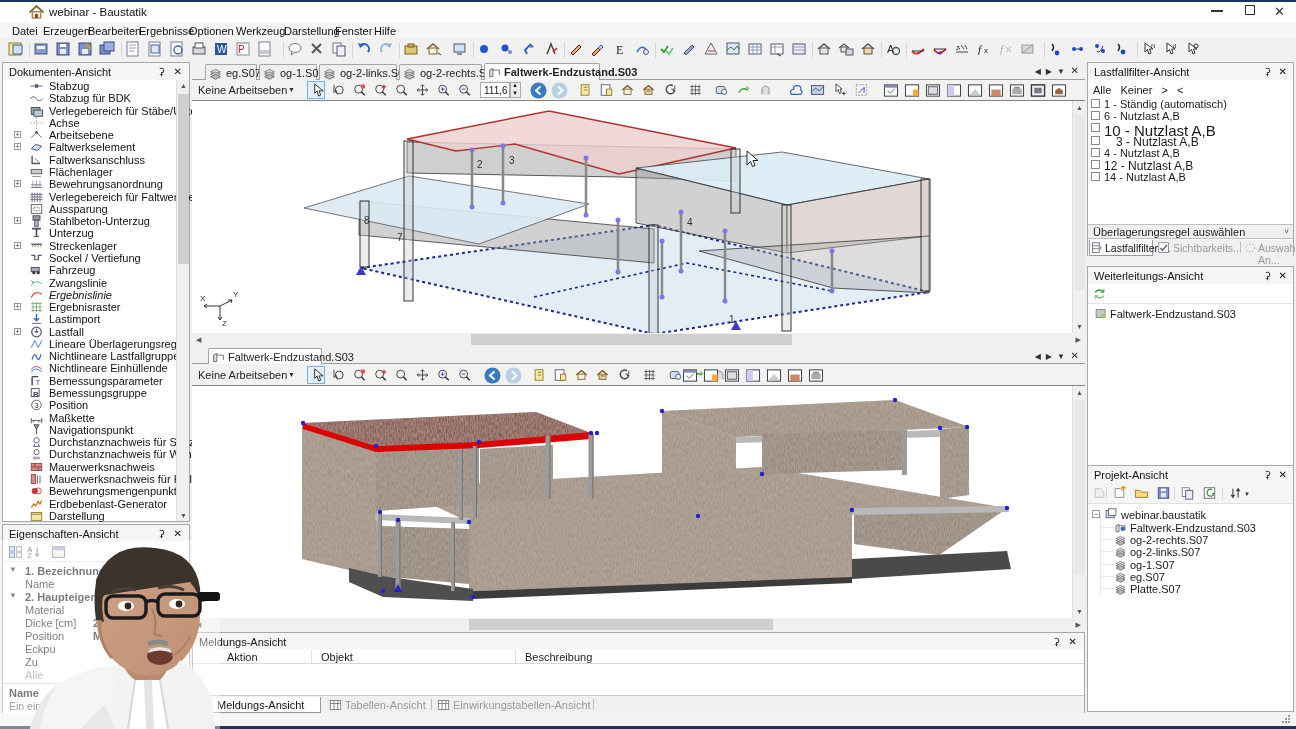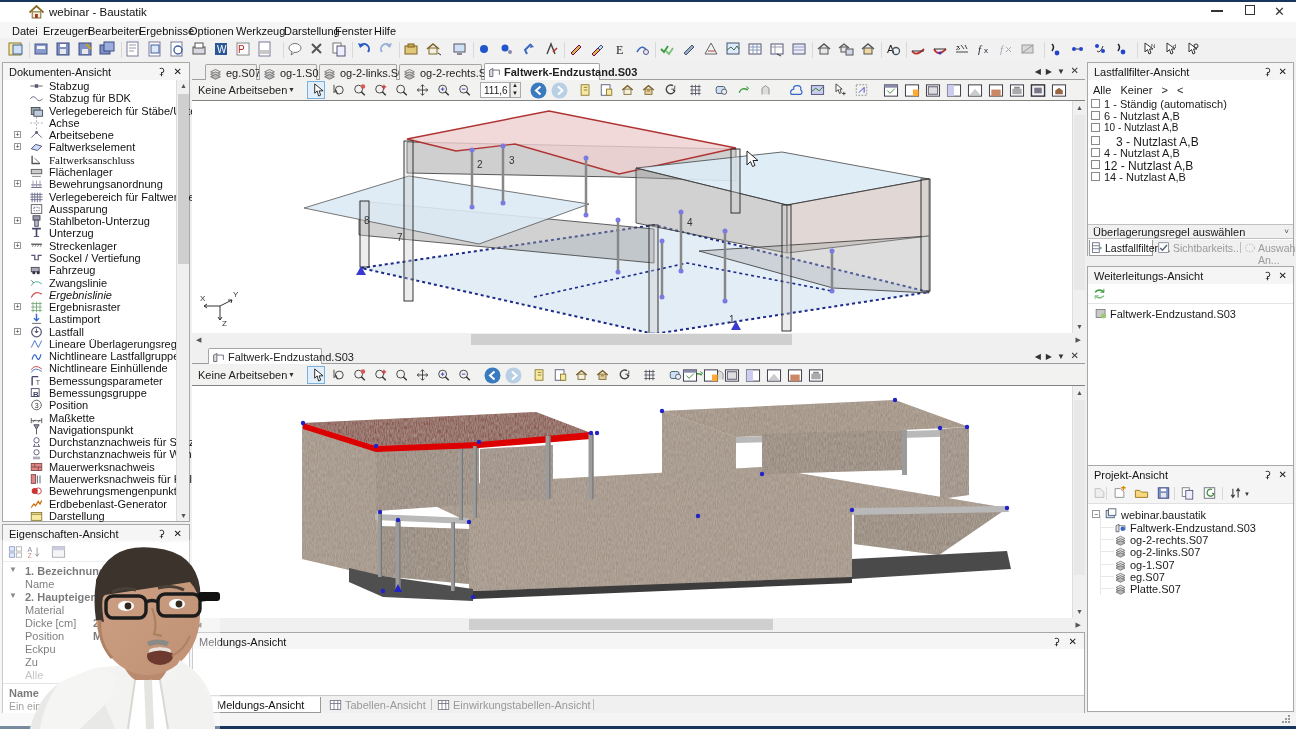--- a/index.html
+++ b/index.html
@@ -296,21 +296,21 @@
       </svg>
       <span class="abs" style="left:46px;top:0px">Arbeitsebene</span>
     </div>
     <div class="treerow" style="left:0;top:78.4px;width:175px;">
       <span class="abs" style="left:11px;top:2px;width:7px;height:7px;border:1px solid #999;background:#fff;font-size:7px;line-height:6px;text-align:center;color:#333">+</span>
       <svg class="abs" style="left:26px;top:-1px" width="15" height="14" viewBox="0 0 16 16">
         <path d="M2 10 L7 5 L14 7 L9 12 Z" fill="#cdf" stroke="#446"></path>
       </svg>
       <span class="abs" style="left:46px;top:0px">Faltwerkselement</span>
     </div>
-    <div class="treerow" style="left:0;top:90.7px;width:150px;font-family:Liberation Serif, serif;">
+    <div class="treerow" style="left:0;top:90.7px;width:150px;">
       <svg class="abs" style="left:26px;top:-1px" width="15" height="14" viewBox="0 0 16 16">
         <path d="M3 3 v9 h9" fill="none" stroke="#555" stroke-width="1.6"></path>
         <path d="M6 6 l5 5" stroke="#557"></path>
       </svg>
       <span class="abs" style="left:46px;top:0px">Faltwerksanschluss</span>
     </div>
     <div class="treerow" style="left:0;top:103.0px;width:175px;">
       <svg class="abs" style="left:26px;top:-1px" width="15" height="14" viewBox="0 0 16 16">
         <rect x="2" y="5" width="12" height="5" fill="#ccc" stroke="#555"></rect>
         <path d="M3 13 h10" stroke="#777"></path>
@@ -1009,20 +1009,27 @@
 <div class="abs" style="bottom:3px;left:3px;font-size:7px;color:#555">▼</div>
     </div>
   </div>
 <div class="abs" style="left:192px;top:618px;width:893px;height:13px;background:#f0f0f0;">
 <div class="abs" style="top:3px;left:4px;font-size:7px;color:#555">◀</div>
 <div class="abs" style="left:277px;top:1px;width:304px;height:11px;background:#cfcfcf"></div>
 <div class="abs" style="top:3px;right:4px;font-size:7px;color:#555">▶</div>
   </div>
 <div class="abs" style="left:192px;top:632px;width:893px;height:81px;background:#fff;border:1px solid #a8a8a8;">
 <div class="phead" style="height:16px">Meldungs-Ansicht<span class="abs" style="right:24px;top:3px;font-size:10px">⚳</span><span class="abs" style="right:7px;top:3px;font-size:10px">✕</span></div>
+<div class="abs" style="left:0;top:16px;width:891px;height:15px;background:#fff;border-bottom:1px solid #d8d8d8;">
+<span class="abs" style="left:34px;top:2px">Aktion</span>
+      <span class="abs" style="left:128px;top:2px">Objekt</span>
+      <span class="abs" style="left:332px;top:2px">Beschreibung</span>
+<div class="abs" style="left:118px;top:1px;width:1px;height:13px;background:#e0e0e0"></div>
+<div class="abs" style="left:322px;top:1px;width:1px;height:13px;background:#e0e0e0"></div>
+</div>
 <div class="abs" style="left:0;top:62px;width:891px;height:18px;background:#f0f0f0;border-top:1px solid #c8c8c8;">
 <div class="abs" style="left:3px;top:1px;height:16px;width:125px;background:#fff;border:1px solid #999;border-top:none;"></div>
 <svg class="abs" style="left:7px;top:3px" width="13" height="12" viewBox="0 0 16 16">
         <rect x="1" y="2" width="14" height="12" fill="#2b5797"></rect>
         <text x="2" y="12" font-size="9" fill="#fff">▮▮</text>
       </svg>
 <span class="abs" style="left:24px;top:3px;font-size:11px;color:#111">Meldungs-Ansicht</span>
 <svg class="abs" style="left:136px;top:3px" width="13" height="12" viewBox="0 0 16 16">
         <rect x="1" y="2" width="14" height="12" fill="#fff" stroke="#667"></rect>
         <path d="M1 6 h14 M6 2 v12 M11 2 v12" stroke="#667"></path>
@@ -1038,21 +1045,21 @@
 </div>
 </div>
 <div class="panel" style="left:1087px;top:62px;width:207px;height:194px;">
 <div class="phead">Lastfallfilter-Ansicht<span class="abs" style="right:22px;top:3px;font-size:10px">⚳</span><span class="abs" style="right:6px;top:3px;font-size:10px">✕</span></div>
 <div class="abs" style="left:5px;top:21px;font-size:11px">Alle&nbsp;&nbsp;&nbsp;Keiner&nbsp;&nbsp;&nbsp;&gt;&nbsp;&nbsp;&nbsp;&lt;</div>
     <div class="abs" style="left:3px;top:36.0px;width:9px;height:9px;border:1px solid #8a8a8a;background:#fff"></div>
     <span class="abs" style="left:16px;top:35.0px;font-size:11px">1 - Ständig (automatisch)</span>
     <div class="abs" style="left:3px;top:48.2px;width:9px;height:9px;border:1px solid #8a8a8a;background:#fff"></div>
     <span class="abs" style="left:16px;top:47.2px;font-size:11px">6 - Nutzlast A,B</span>
     <div class="abs" style="left:3px;top:60.4px;width:9px;height:9px;border:1px solid #8a8a8a;background:#fff"></div>
-    <span class="abs" style="left:16px;top:59.4px;font-size:10px">10 - Nutzlast A,B</span>
+    <span class="abs" style="left:16px;top:59.4px;font-size:15px">10 - Nutzlast A,B</span>
     <div class="abs" style="left:3px;top:72.6px;width:9px;height:9px;border:1px solid #8a8a8a;background:#fff"></div>
     <span class="abs" style="left:28px;top:71.6px;font-size:12px">3 - Nutzlast A,B</span>
     <div class="abs" style="left:3px;top:84.8px;width:9px;height:9px;border:1px solid #8a8a8a;background:#fff"></div>
     <span class="abs" style="left:16px;top:83.8px;font-size:11px">4 - Nutzlast A,B</span>
     <div class="abs" style="left:3px;top:97.0px;width:9px;height:9px;border:1px solid #8a8a8a;background:#fff"></div>
     <span class="abs" style="left:16px;top:96.0px;font-size:12px">12 - Nutzlast A,B</span>
     <div class="abs" style="left:3px;top:109.2px;width:9px;height:9px;border:1px solid #8a8a8a;background:#fff"></div>
     <span class="abs" style="left:16px;top:108.2px;font-size:11px">14 - Nutzlast A,B</span>
     <div class="abs" style="left:0;top:161px;width:205px;height:15px;background:#f0f0f0;border-top:1px solid #c0c0c0;border-bottom:1px solid #c0c0c0;">
 <span class="abs" style="left:5px;top:1px;font-size:11px">Überlagerungsregel auswählen</span>

